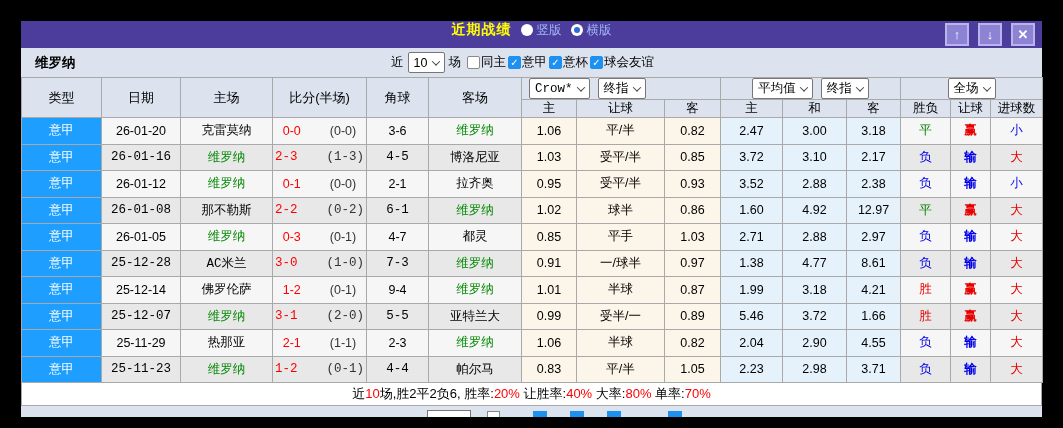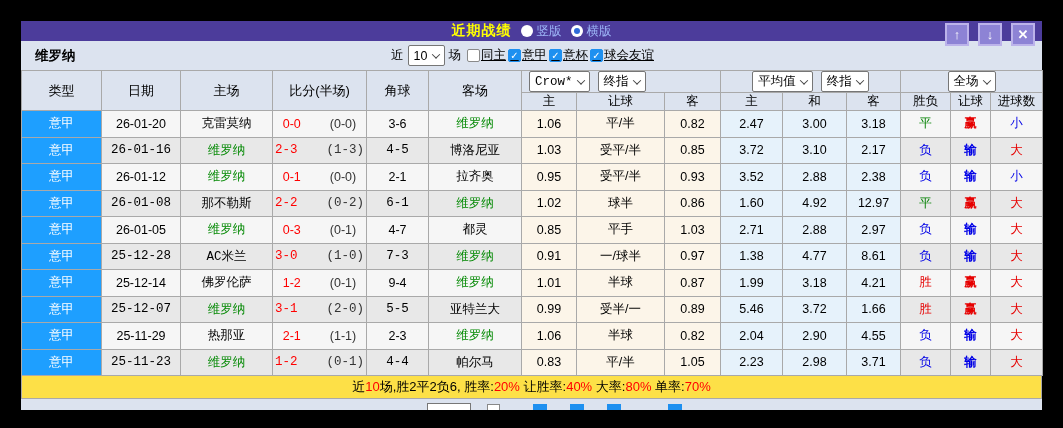--- a/index.html
+++ b/index.html
@@ -1,21 +1,21 @@
 <!DOCTYPE html>
 <html><head>
 <meta charset="utf-8">
 <style>
   html,body{margin:0;padding:0;background:#000;}
   .stage{position:relative;width:1063px;height:428px;background:#000;overflow:hidden;
          font-family:"Liberation Sans","DejaVu Sans",sans-serif;}
   .panel{position:absolute;left:21px;top:21px;width:1021px;background:#dce3ef;}
 
   
-  .titlebar{height:20px;background:#4c3c9b;position:relative;display:flex;align-items:center;justify-content:center;}
+  .titlebar{height:27px;background:#4c3c9b;position:relative;display:flex;align-items:flex-start;justify-content:center;}
   .title-group{display:flex;align-items:center;gap:9px;}
   .win-title{color:#ffff00;font-weight:bold;font-size:14px;letter-spacing:1px;}
   .radio-label{display:flex;align-items:center;gap:4px;color:#9db6f7;font-size:12.5px;cursor:pointer;}
   .radio-circle{width:12px;height:12px;background:#fff;border-radius:50%;display:inline-block;}
   .radio-circle.sel::after{content:"";display:block;width:6px;height:6px;background:#2f6bd8;border-radius:50%;margin:3px auto;}
   .win-buttons{position:absolute;right:7px;top:2px;display:flex;gap:9px;}
   .win-btn{width:24px;height:23px;background:#8d83d5;border:2px solid #bcb3ea;color:#fff;
            font-weight:bold;font-size:13px;line-height:19px;text-align:center;padding:0;cursor:pointer;}
 
   
@@ -52,21 +52,21 @@
   td.avg{background:#e6f2fb;}
   .hl{color:#008800;}
   .score-main{color:#ff0000;}
   .score-half{color:#333;padding-left:29px;}
   .c-red{color:#e60000;}
   .c-blue{color:#0000e6;}
   .c-green{color:#008000;}
   .bold{font-weight:bold;}
 
   
-  .summary{height:22px;background:#fde047;border:1px solid #a9a9a9;border-top:none;
+  .summary{height:22px;background:#ffffff;border:1px solid #a9a9a9;border-top:none;
            display:flex;align-items:center;justify-content:center;font-size:13px;}
   .summary .red{color:#ff0000;}
 
   
   .partial-strip{position:relative;height:11px;background:#dce3ef;overflow:hidden;}
   .ps{position:absolute;top:4px;box-sizing:border-box;}
   .ps-select{left:406px;width:44px;height:16px;background:#fff;border:1px solid #777;}
   .ps-cb{left:466px;width:13px;height:14px;background:#fff;border:1px solid #888;top:5px;}
   .ps-blue{width:14px;height:14px;background:#1e90f0;top:5px;}
 </style>
@@ -97,21 +97,21 @@
 
     <div class="filter-row">
       <span class="team-name">维罗纳</span>
       <div class="filter-controls">
         <span>近</span>
         <span class="sel-box">
           <span>10</span>
           <i class="chev"></i>
         </span>
         <span>场</span>
-        <span id="cb-group" style="display:flex;align-items:center;text-decoration:underline;">
+        <span id="cb-group" style="display:flex;align-items:center;">
             <label class="cb-label">
               <span class="cb"></span>
               <span>同主</span>
             </label>
             <label class="cb-label">
               <span class="cb checked"></span>
               <span>意甲</span>
             </label>
             <label class="cb-label">
               <span class="cb checked"></span>

